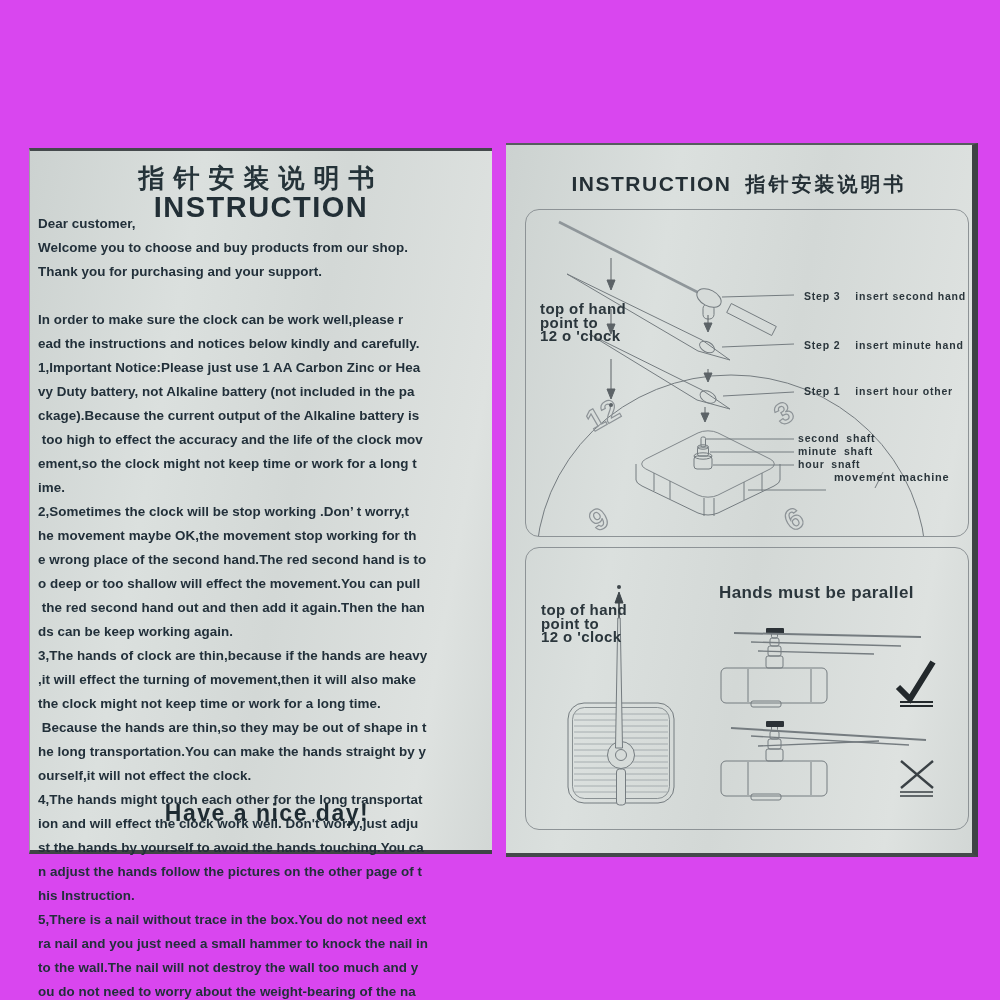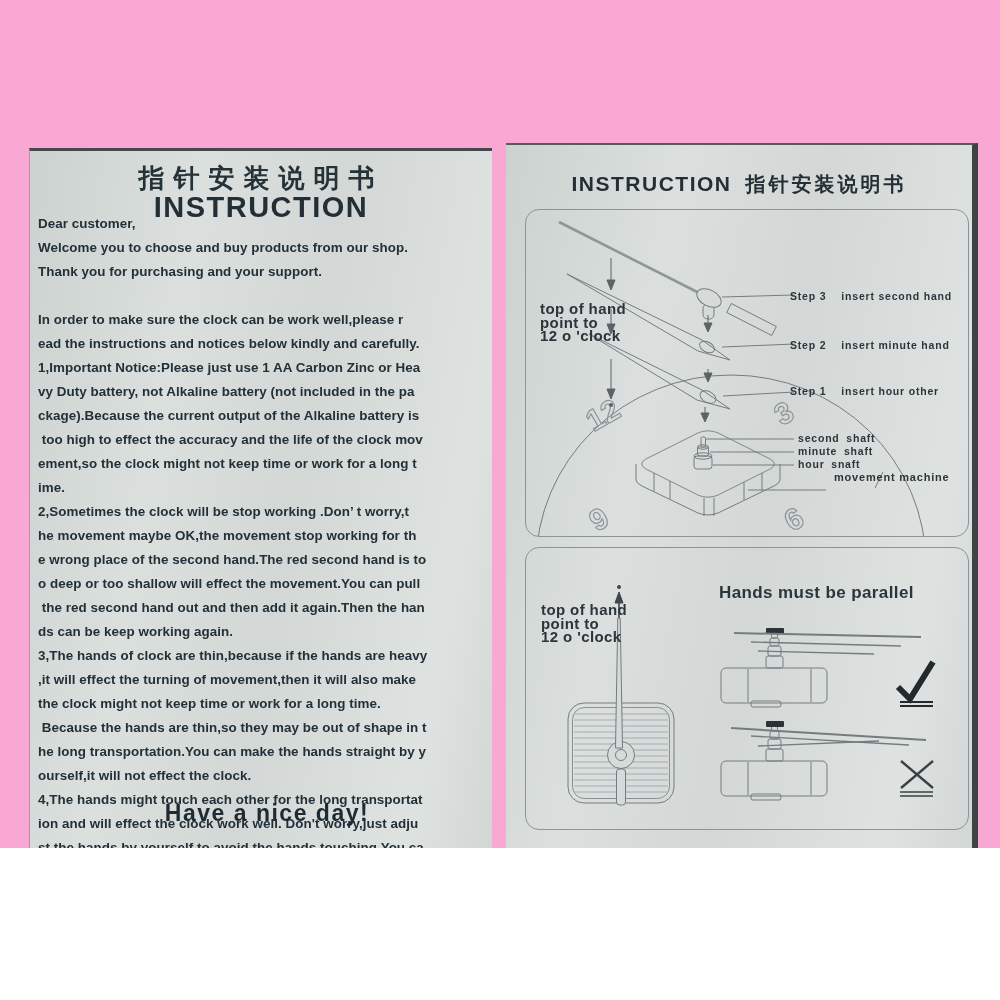--- a/index.html
+++ b/index.html
@@ -1,16 +1,16 @@
 <!DOCTYPE html>
 <html><head>
 <meta charset="utf-8">
 <style>
   html,body{margin:0;padding:0;background:#ffffff;}
-  #stage{position:relative;width:1000px;height:848px;background:#f9a8d4;overflow:hidden;
+  #stage{position:relative;width:1000px;height:1000px;background:#d946ef;overflow:hidden;
          font-family:"Liberation Sans",sans-serif;}
   .sheet{position:absolute;background:linear-gradient(100deg,#ccd2d0 0%,#dbe0de 30%,#d3d8d6 55%,#dee2e0 85%,#d2d7d5 100%);}
   #sheet-left{left:29px;top:148px;width:462px;height:699px;
               border-top:3px solid #44494c;border-bottom:4px solid #3f4446;border-left:1px solid #9aa09f;}
   #sheet-right{left:506px;top:143px;width:466px;height:708px;
                border-top:2px solid #565c5e;border-bottom:4px solid #44494b;border-right:6px solid #3e4345;}
   #left-title-cn{position:absolute;top:10px;left:0;right:0;text-align:center;
                  font-size:26px;font-weight:bold;letter-spacing:9px;color:#253339;}
   #left-title-en{position:absolute;top:40px;left:0;right:0;text-align:center;
                  font-size:29px;font-weight:bold;letter-spacing:1.5px;color:#222f36;}
@@ -22,21 +22,21 @@
   #right-header{position:absolute;top:26px;left:0;right:0;display:flex;justify-content:center;
                 align-items:baseline;gap:14px;font-weight:bold;color:#242f35;}
   #right-title-en{font-size:21px;letter-spacing:1.5px;}
   #right-title-cn{font-size:20px;letter-spacing:3px;}
   .panel{position:absolute;left:19px;width:442px;border:1px solid #8d9396;border-radius:14px;}
   #panel-steps{top:64px;height:326px;}
   #panel-parallel{top:402px;height:281px;}
   .panel svg{position:absolute;left:0;top:0;}
   .note{position:absolute;font-size:15px;line-height:13.5px;font-weight:bold;
         white-space:pre-line;color:#2b363c;letter-spacing:0.4px;}
-  .step-row{position:absolute;left:264px;display:flex;gap:15px;font-size:10.5px;
+  .step-row{position:absolute;left:278px;display:flex;gap:15px;font-size:10.5px;
             font-weight:bold;color:#2b363c;letter-spacing:0.8px;white-space:nowrap;}
   .shaft-label{position:absolute;left:272px;font-size:10.5px;font-weight:bold;color:#2b363c;
                letter-spacing:0.8px;word-spacing:3px;white-space:nowrap;text-align:right;}
   #machine-label{position:absolute;left:308px;top:261px;font-size:11px;font-weight:bold;
                  color:#2b363c;letter-spacing:0.8px;white-space:nowrap;}
   #parallel-note{position:absolute;left:193px;top:35px;font-size:17px;font-weight:bold;
                  color:#2b363c;letter-spacing:0.4px;}
 </style>
 </head>
 <body>

